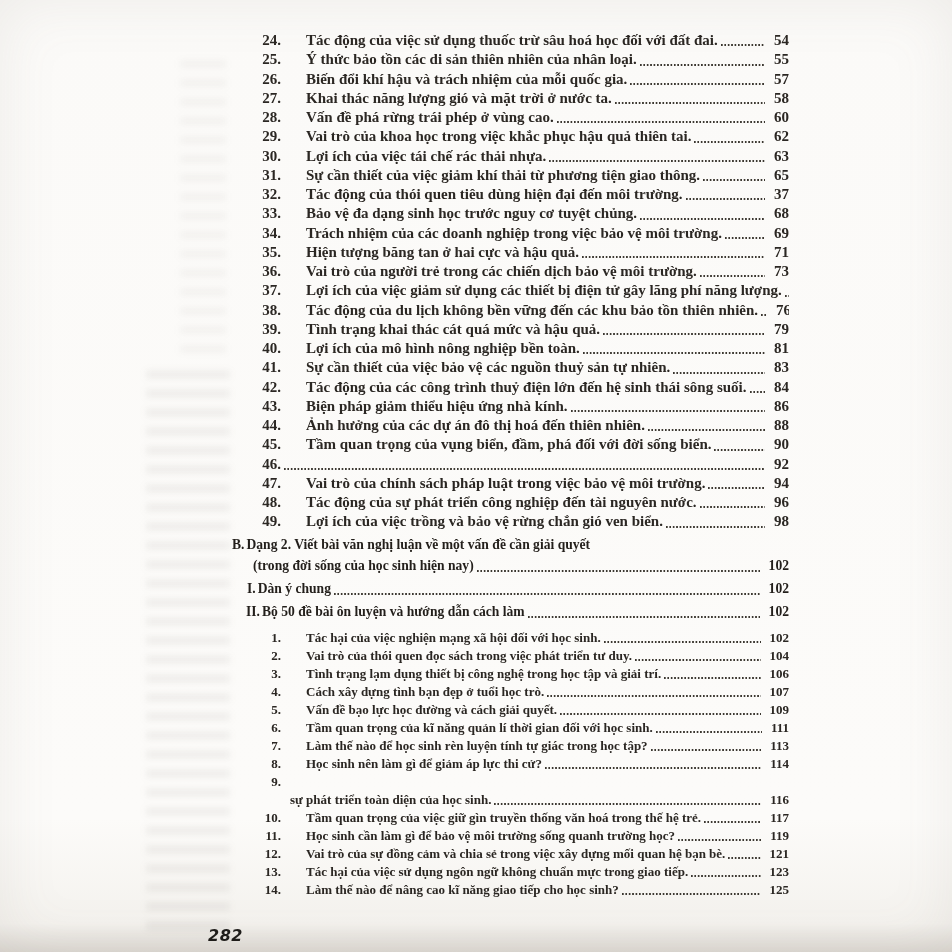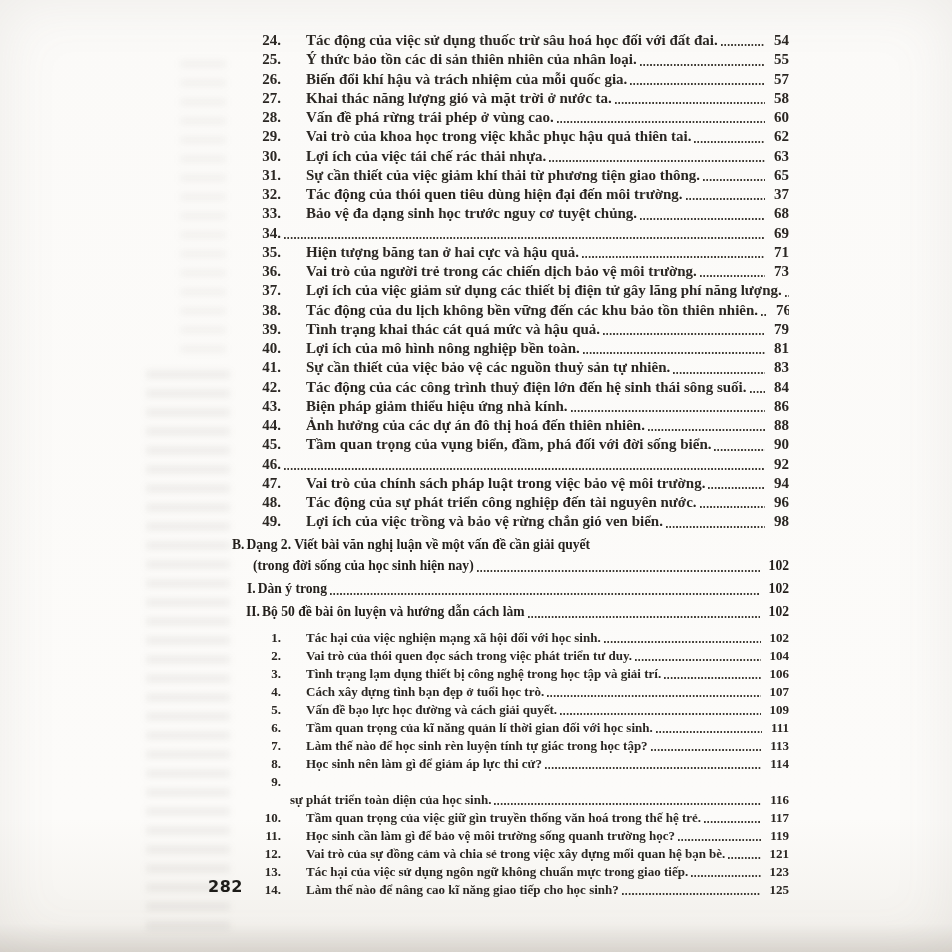--- a/index.html
+++ b/index.html
@@ -45,23 +45,23 @@
   .hlabel{flex:0 0 auto;}
   .httl{margin-left:2px;flex:0 0 auto;}
   .leader{
     flex:1 1 6px;min-width:6px;height:2px;align-self:flex-end;
     margin:0 2px 4px 3px;
     background-image:radial-gradient(circle at 1.1px 1px,#3c3831 0.85px,rgba(0,0,0,0) 1.05px);
     background-size:3.4px 2px;background-repeat:repeat-x;
   }
   .pg{flex:0 0 auto;text-align:right;margin-left:7px;}
   .folio{
-    position:absolute;left:208px;top:877px;
+    position:absolute;left:208px;top:926px;
     font-family:"DejaVu Sans","Liberation Sans",sans-serif;
-    font-weight:bold;font-size:16px;letter-spacing:0.5px;color:#1e1c19;
+    font-weight:bold;font-size:16px;letter-spacing:0.5px;color:#1e1c19;font-style:italic;
   }
 </style>
 </head>
 <body>
 
 <div class="page">
   <div class="bleed"></div>
   <div class="bleed2"></div>
 
   <div class="toc">
@@ -121,20 +121,21 @@
           <span class="pg">37</span>
         </div>
         <div class="row a-row">
           <span class="num">33.</span>
           <span class="ttl">Bảo vệ đa dạng sinh học trước nguy cơ tuyệt chủng.</span>
           <span class="leader"></span>
           <span class="pg">68</span>
         </div>
         <div class="row a-row">
           <span class="num">34.</span>
+          <span class="ttl">Trách nhiệm của các doanh nghiệp trong việc bảo vệ môi trường.</span>
           <span class="leader"></span>
           <span class="pg">69</span>
         </div>
         <div class="row a-row">
           <span class="num">35.</span>
           <span class="ttl">Hiện tượng băng tan ở hai cực và hậu quả.</span>
           <span class="leader"></span>
           <span class="pg">71</span>
         </div>
         <div class="row a-row">
@@ -230,21 +231,21 @@
       </div>
       <div class="row h-row">
         <span class="ind-bcont"></span>
         <span class="hlabel">(trong đời sống của học sinh hiện nay)</span>
         <span class="leader"></span>
         <span class="pg">102</span>
       </div>
       <div class="row h-row gap2">
         <span class="ind-s1"></span>
         <span class="hlabel">I.</span>
-        <span class="httl">Dàn ý trong</span>
+        <span class="httl">Dàn ý chung</span>
         <span class="leader"></span>
         <span class="pg">102</span>
       </div>
       <div class="row h-row gap2">
         <span class="ind-s2"></span>
         <span class="hlabel">II.</span>
         <span class="httl">Bộ 50 đề bài ôn luyện và hướng dẫn cách làm</span>
         <span class="leader"></span>
         <span class="pg">102</span>
       </div>

